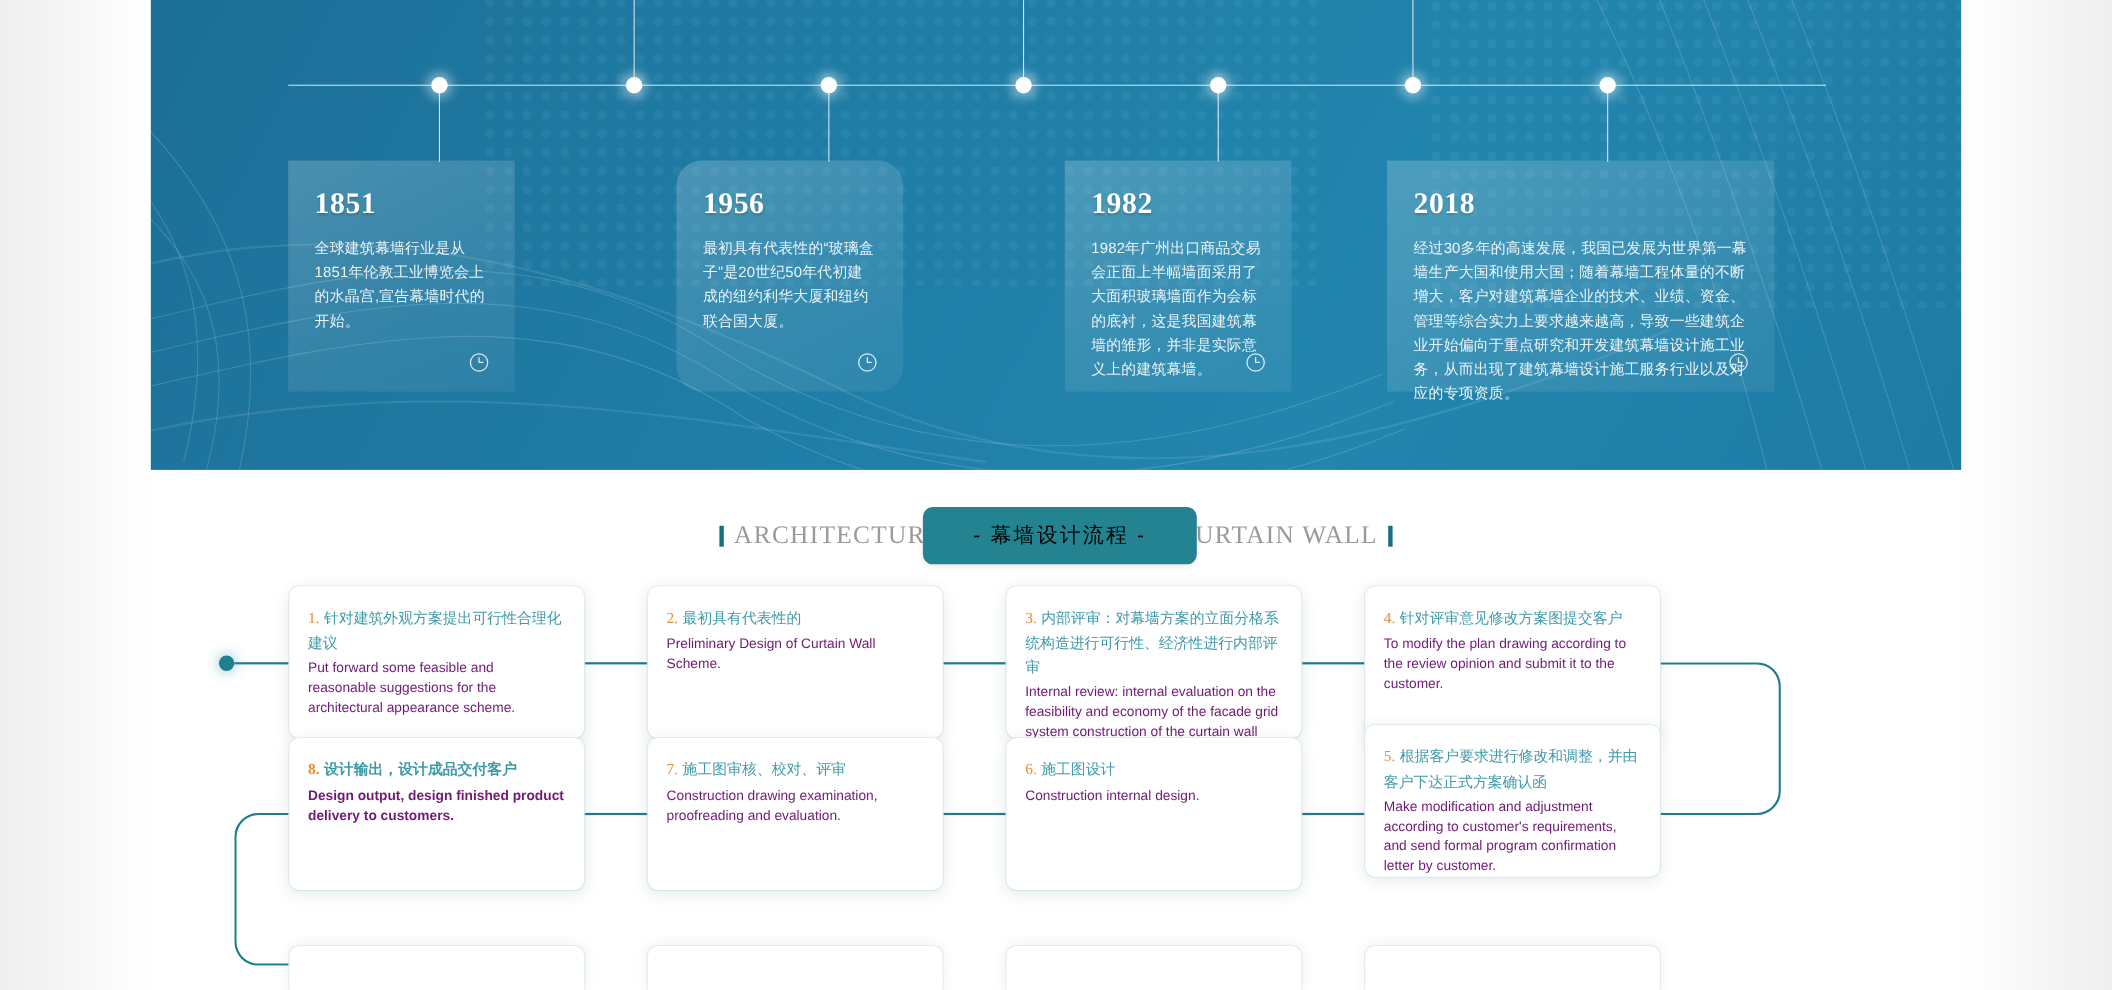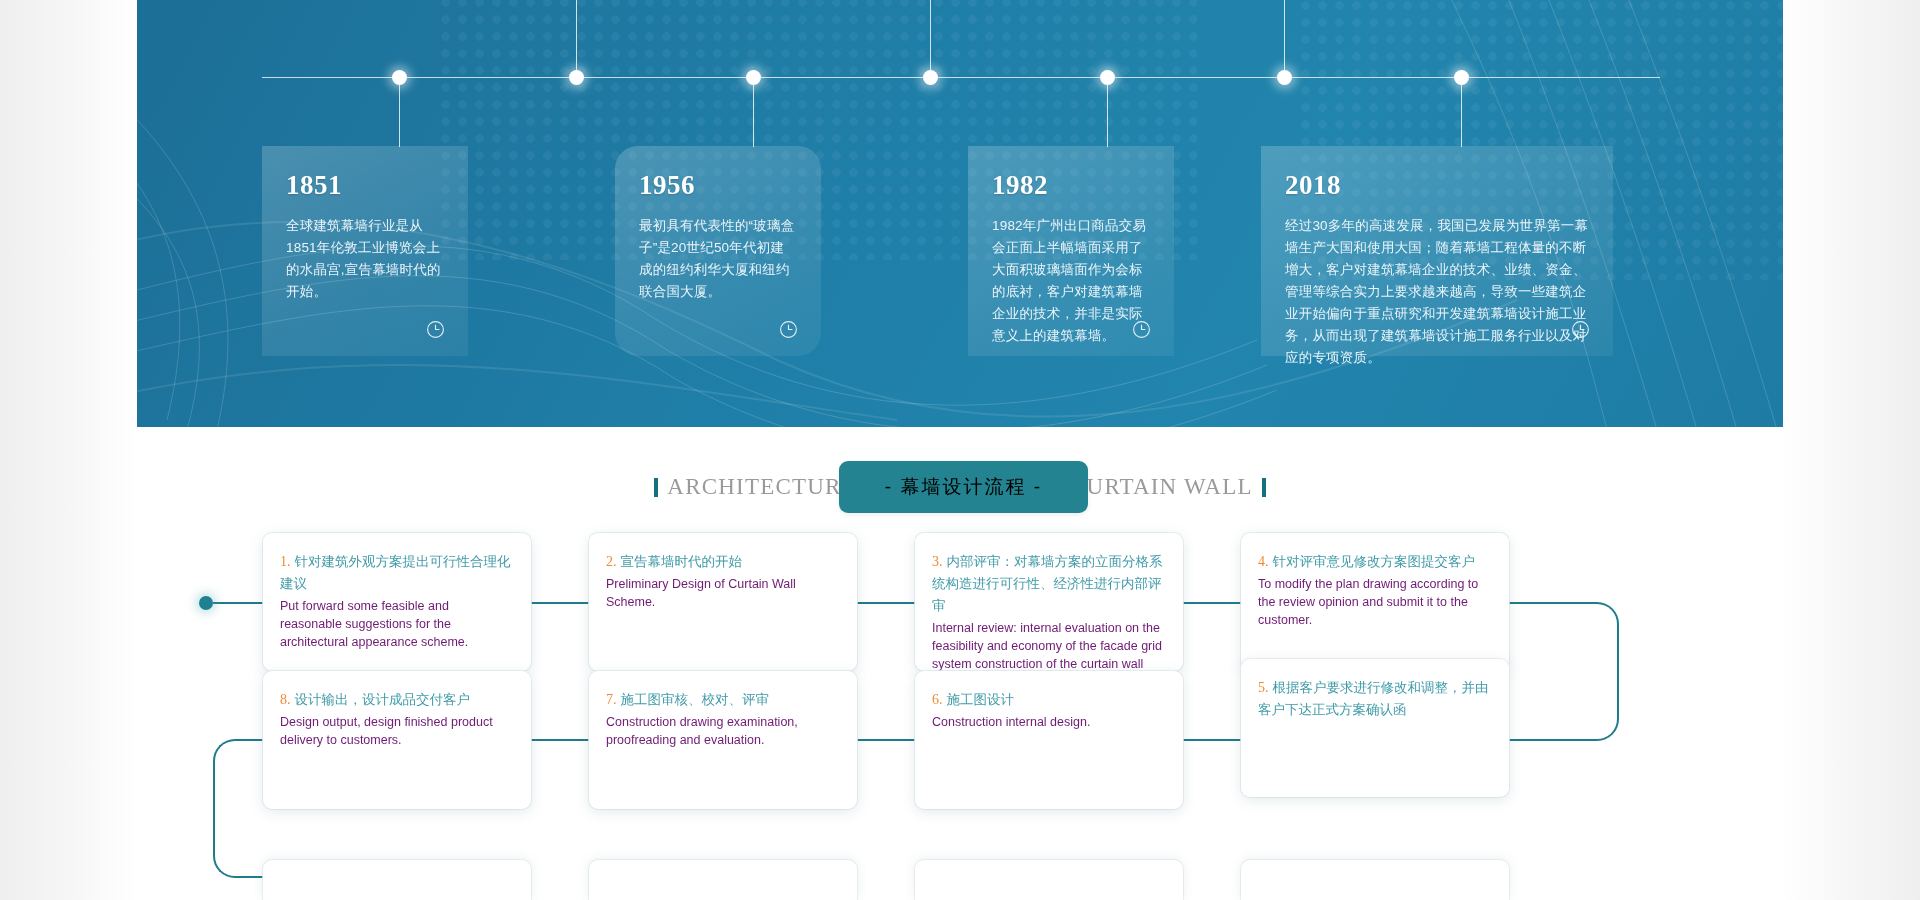--- a/index.html
+++ b/index.html
@@ -304,21 +304,21 @@
         <div class="yr">1956</div>
         <div class="desc">最初具有代表性的“玻璃盒子”是20世纪50年代初建成的纽约利华大厦和纽约联合国大厦。</div>
         <svg class="clock-icon" viewBox="0 0 24 24">
           <circle cx="12" cy="12" r="9" fill="none" stroke="rgba(255,255,255,.85)" stroke-width="1.3"></circle>
           <path d="M12 7 V12 H16" fill="none" stroke="rgba(255,255,255,.85)" stroke-width="1.3" stroke-linecap="round" stroke-linejoin="round"></path>
         </svg>
       </article>
 
       <article class="year-card" style="left:831px; top:146px; width:206px; height:210px;">
         <div class="yr">1982</div>
-        <div class="desc">1982年广州出口商品交易会正面上半幅墙面采用了大面积玻璃墙面作为会标的底衬，客户对建筑幕墙企业的技术，并非是实际意义上的建筑幕墙。</div>
+        <div class="desc">1982年广州出口商品交易会正面上半幅墙面采用了大面积玻璃墙面作为会标的底衬，这是我国建筑幕墙的雏形，并非是实际意义上的建筑幕墙。</div>
         <svg class="clock-icon" viewBox="0 0 24 24">
           <circle cx="12" cy="12" r="9" fill="none" stroke="rgba(255,255,255,.85)" stroke-width="1.3"></circle>
           <path d="M12 7 V12 H16" fill="none" stroke="rgba(255,255,255,.85)" stroke-width="1.3" stroke-linecap="round" stroke-linejoin="round"></path>
         </svg>
       </article>
 
       <article class="year-card" style="left:1124px; top:146px; width:352px; height:210px;">
         <div class="yr">2018</div>
         <div class="desc">经过30多年的高速发展，我国已发展为世界第一幕墙生产大国和使用大国；随着幕墙工程体量的不断增大，客户对建筑幕墙企业的技术、业绩、资金、管理等综合实力上要求越来越高，导致一些建筑企业开始偏向于重点研究和开发建筑幕墙设计施工业务，从而出现了建筑幕墙设计施工服务行业以及对应的专项资质。</div>
         <svg class="clock-icon" viewBox="0 0 24 24">
@@ -360,40 +360,40 @@
 
       <article class="flow-card" style="left:126px; top:-14px;">
         <div class="head">
           <span class="num">1.</span><span>针对建筑外观方案提出可行性合理化建议</span>
         </div>
         <div class="body">Put forward some feasible and  reasonable suggestions for the architectural appearance scheme.</div>
       </article>
 
       <article class="flow-card" style="left:452px; top:-14px;">
         <div class="head">
-          <span class="num">2.</span><span>宣告幕墙时代的开始</span>
+          <span class="num">2.</span><span>最初具有代表性的</span>
         </div>
         <div class="body">Preliminary Design of Curtain Wall Scheme.</div>
       </article>
 
       <article class="flow-card" style="left:778px; top:-14px;">
         <div class="head">
           <span class="num">3.</span><span>内部评审：对幕墙方案的立面分格系统构造进行可行性、经济性进行内部评审</span>
         </div>
         <div class="body">Internal review: internal evaluation on the feasibility and economy of the facade grid system construction of the curtain wall scheme.</div>
       </article>
 
       <article class="flow-card" style="left:1104px; top:-14px;">
         <div class="head">
           <span class="num">4.</span><span>针对评审意见修改方案图提交客户</span>
         </div>
         <div class="body">To modify the plan drawing according to the review opinion and submit it to the customer.</div>
       </article>
 
-      <article class="flow-card" style="left:126px; top:124px;">
+      <article class="flow-card" style="left:126px; top:124px;font-weight:bold;">
         <div class="head">
           <span class="num">8.</span><span>设计输出，设计成品交付客户</span>
         </div>
         <div class="body">Design output, design finished product delivery to customers.</div>
       </article>
 
       <article class="flow-card" style="left:452px; top:124px;">
         <div class="head">
           <span class="num">7.</span><span>施工图审核、校对、评审</span>
         </div>
@@ -404,20 +404,21 @@
         <div class="head">
           <span class="num">6.</span><span>施工图设计</span>
         </div>
         <div class="body">Construction internal design.</div>
       </article>
 
       <article class="flow-card" style="left:1104px; top:112px;">
         <div class="head">
           <span class="num">5.</span><span>根据客户要求进行修改和调整，并由客户下达正式方案确认函</span>
         </div>
+        <div class="body">Make modification and adjustment according to customer's requirements, and send formal program confirmation letter by customer.</div>
       </article>
 
       <div class="peek-card" style="left:126px;  top:313px;"></div>
       <div class="peek-card" style="left:452px;  top:313px;"></div>
       <div class="peek-card" style="left:778px;  top:313px;"></div>
       <div class="peek-card" style="left:1104px; top:313px;"></div>
     </section>
 
   </div>
 </div>

